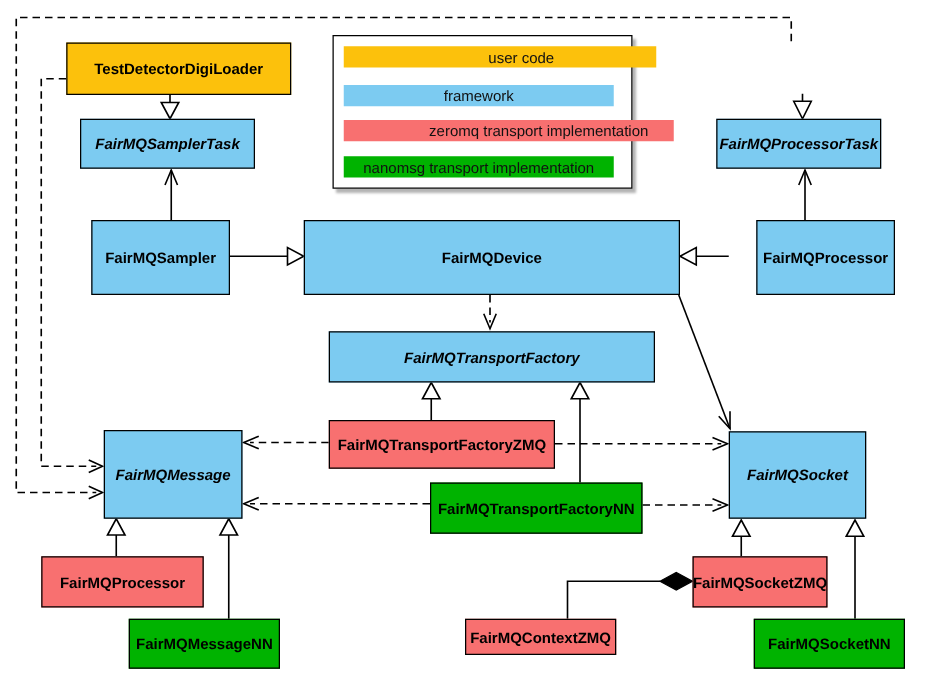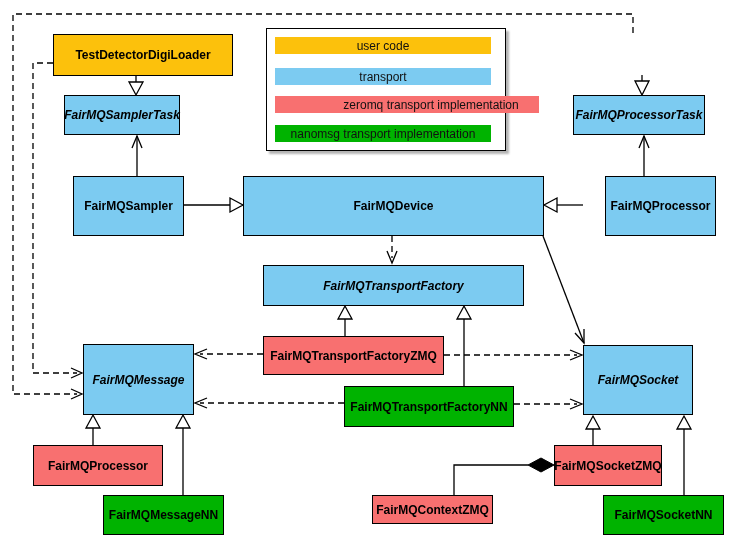--- a/index.html
+++ b/index.html
@@ -17,21 +17,21 @@
   .cat-user{background:var(--c-user,#fcc10c);}
   .cat-framework{background:var(--c-framework,#7ccbf1);}
   .cat-zeromq{background:var(--c-zeromq,#f87070);}
   .cat-nanomsg{background:var(--c-nanomsg,#00b300);}
   .legend{position:absolute;z-index:2;left:266px;top:28px;width:240px;height:123px;
           box-sizing:border-box;border:1.5px solid #000;background:#fff;
           box-shadow:3px 3px 2px #b4b4b4;}
   .legend .bar{position:absolute;left:8px;width:216px;height:17px;
                display:flex;align-items:center;justify-content:center;
                font-size:12px;font-weight:normal;color:#111;white-space:nowrap;}
-  .bar-0{top:8px;}  .bar-1{top:39px;}  .bar-2{top:67px;padding-left:48px;}  .bar-3{top:96px;}
+  .bar-0{top:8px;padding-left:34px;}  .bar-1{top:39px;}  .bar-2{top:67px;padding-left:48px;}  .bar-3{top:96px;}
 </style>
 </head>
 <body>
 
 <div class="canvas">
 
   <svg class="edges" width="748" height="549" viewBox="0 0 748 549">
 
     <g>
       <path class="edge" d="M136 76 V82"></path>
@@ -134,29 +134,29 @@
     </g>
 
     <g>
       <path class="edge" d="M454 495 V465 H528"></path>
         <polygon class="dia" points="528,465 541,458 554,465 541,472"></polygon>
     </g>
   </svg>
 
   <div class="legend">
     <div class="bar bar-0 cat-user">user code</div>
-    <div class="bar bar-1 cat-framework">transport</div>
+    <div class="bar bar-1 cat-framework">framework</div>
     <div class="bar bar-2 cat-zeromq">zeromq transport implementation</div>
     <div class="bar bar-3 cat-nanomsg">nanomsg transport implementation</div>
   </div>
 
   <div class="node cat-user" style="left:53px;top:34px;width:180px;height:42px;">TestDetectorDigiLoader</div>
 
 
-  <div class="node cat-framework abstract" style="left:64px;top:95px;width:116px;height:40px;">FairMQSamplerTask</div>
+  <div class="node cat-framework abstract" style="left:64px;top:95px;width:140px;height:40px;">FairMQSamplerTask</div>
 
   <div class="node cat-framework abstract" style="left:573px;top:95px;width:132px;height:40px;">FairMQProcessorTask</div>
 
   <div class="node cat-framework" style="left:73px;top:176px;width:111px;height:60px;">FairMQSampler</div>
 
   <div class="node cat-framework" style="left:243px;top:176px;width:301px;height:60px;">FairMQDevice</div>
 
   <div class="node cat-framework" style="left:605px;top:176px;width:111px;height:60px;">FairMQProcessor</div>
 
   <div class="node cat-framework abstract" style="left:263px;top:265px;width:261px;height:41px;">FairMQTransportFactory</div>

